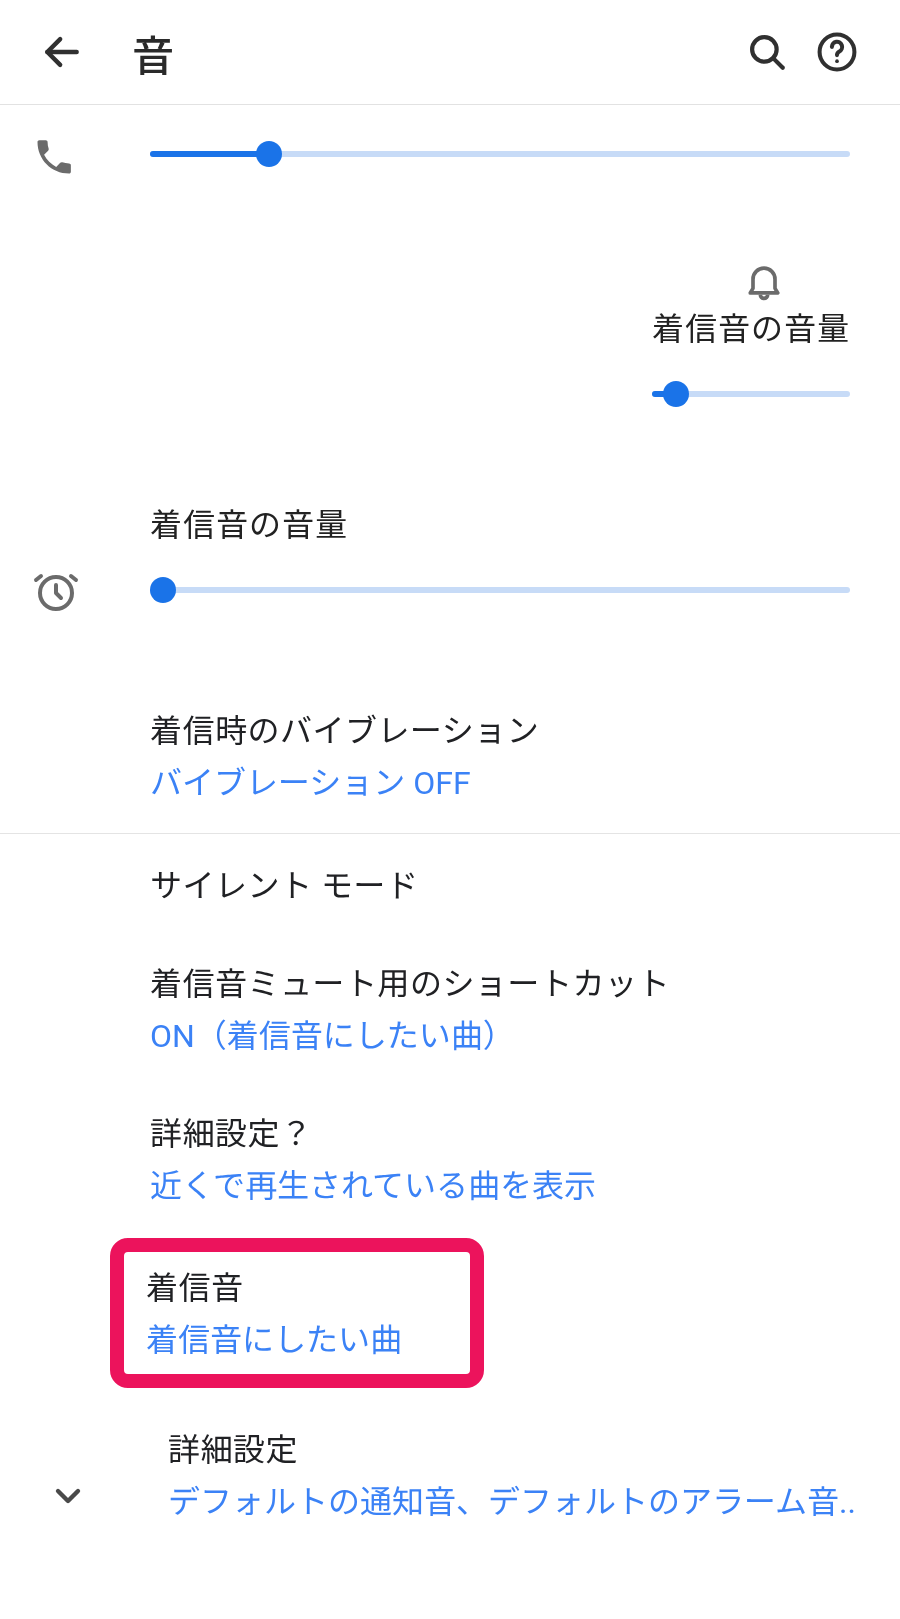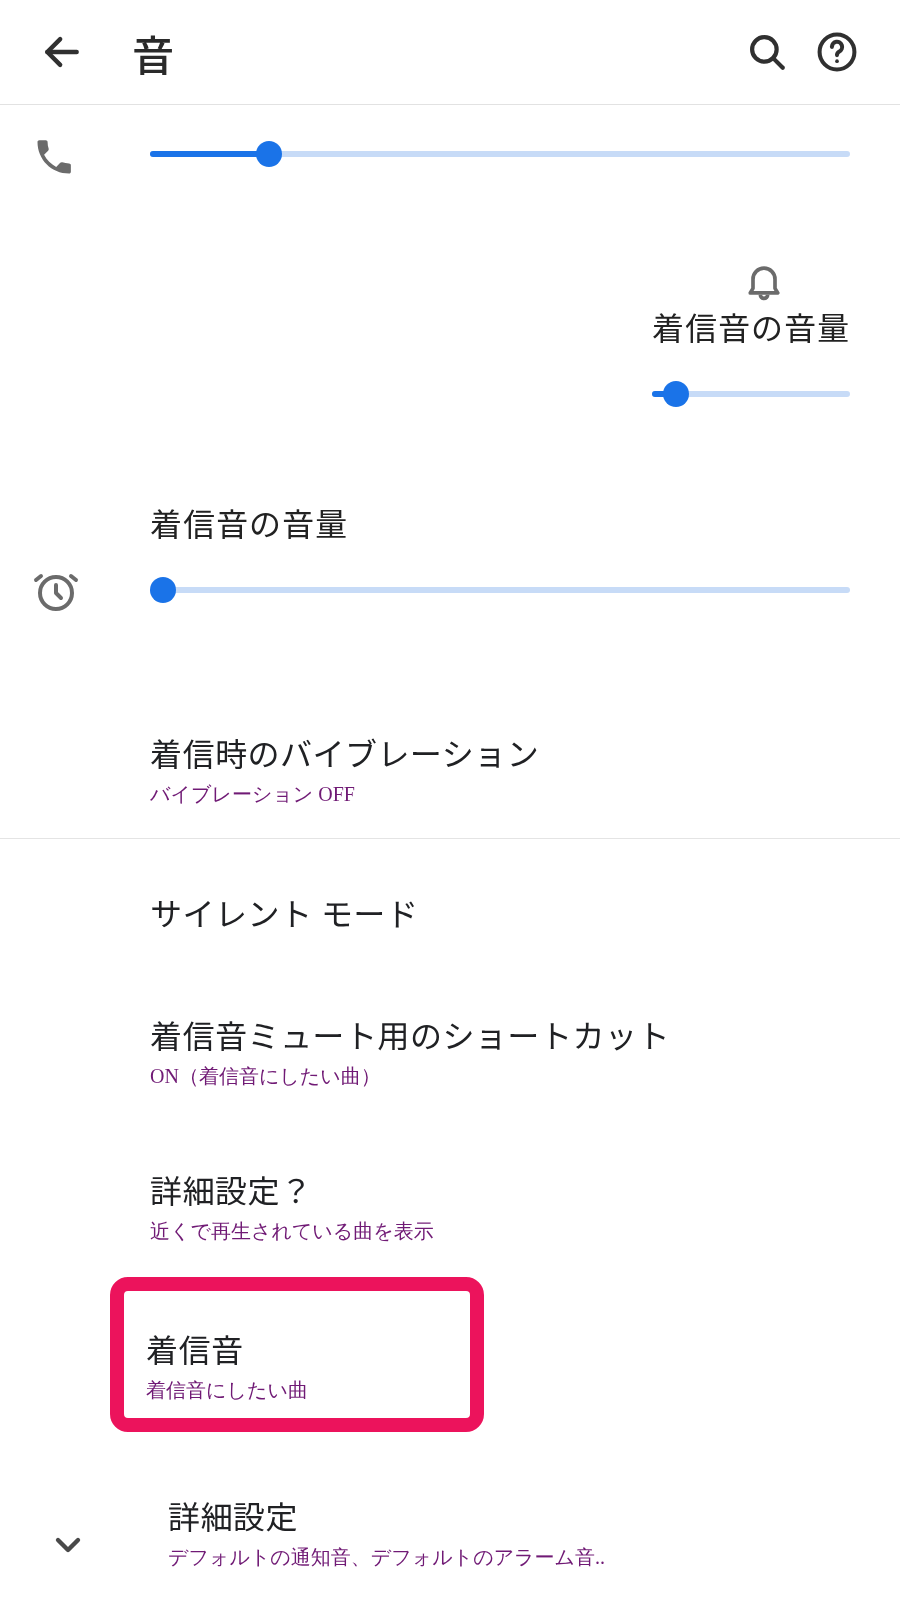--- a/index.html
+++ b/index.html
@@ -108,35 +108,33 @@
     display: flex;
     align-items: center;
     justify-content: flex-start;
     color: #666;
     align-self: flex-end;
     padding-bottom: 6px;
   }
   .list-text {
     flex: 1;
     min-width: 0;
-    margin-top: 24px;
   }
   .list-title {
     font-size: 32px;
     color: #202124;
     letter-spacing: 0.5px;
   }
   .list-sub {
-    font-size: 20px;
-    color: #701a75;
+    font-size: 32px;
+    color: #3b82f6;
     margin-top: 6px;
     white-space: nowrap;
     overflow: hidden;
     text-overflow: ellipsis;
-    font-family: Liberation Serif, serif;
   }
 
   .highlight-wrap {
     margin: 6px 0 6px 110px;
     width: 374px;
     border: 14px solid #ec135c;
     border-radius: 18px;
     padding: 10px 22px 14px 22px;
     background: #fff;
   }

